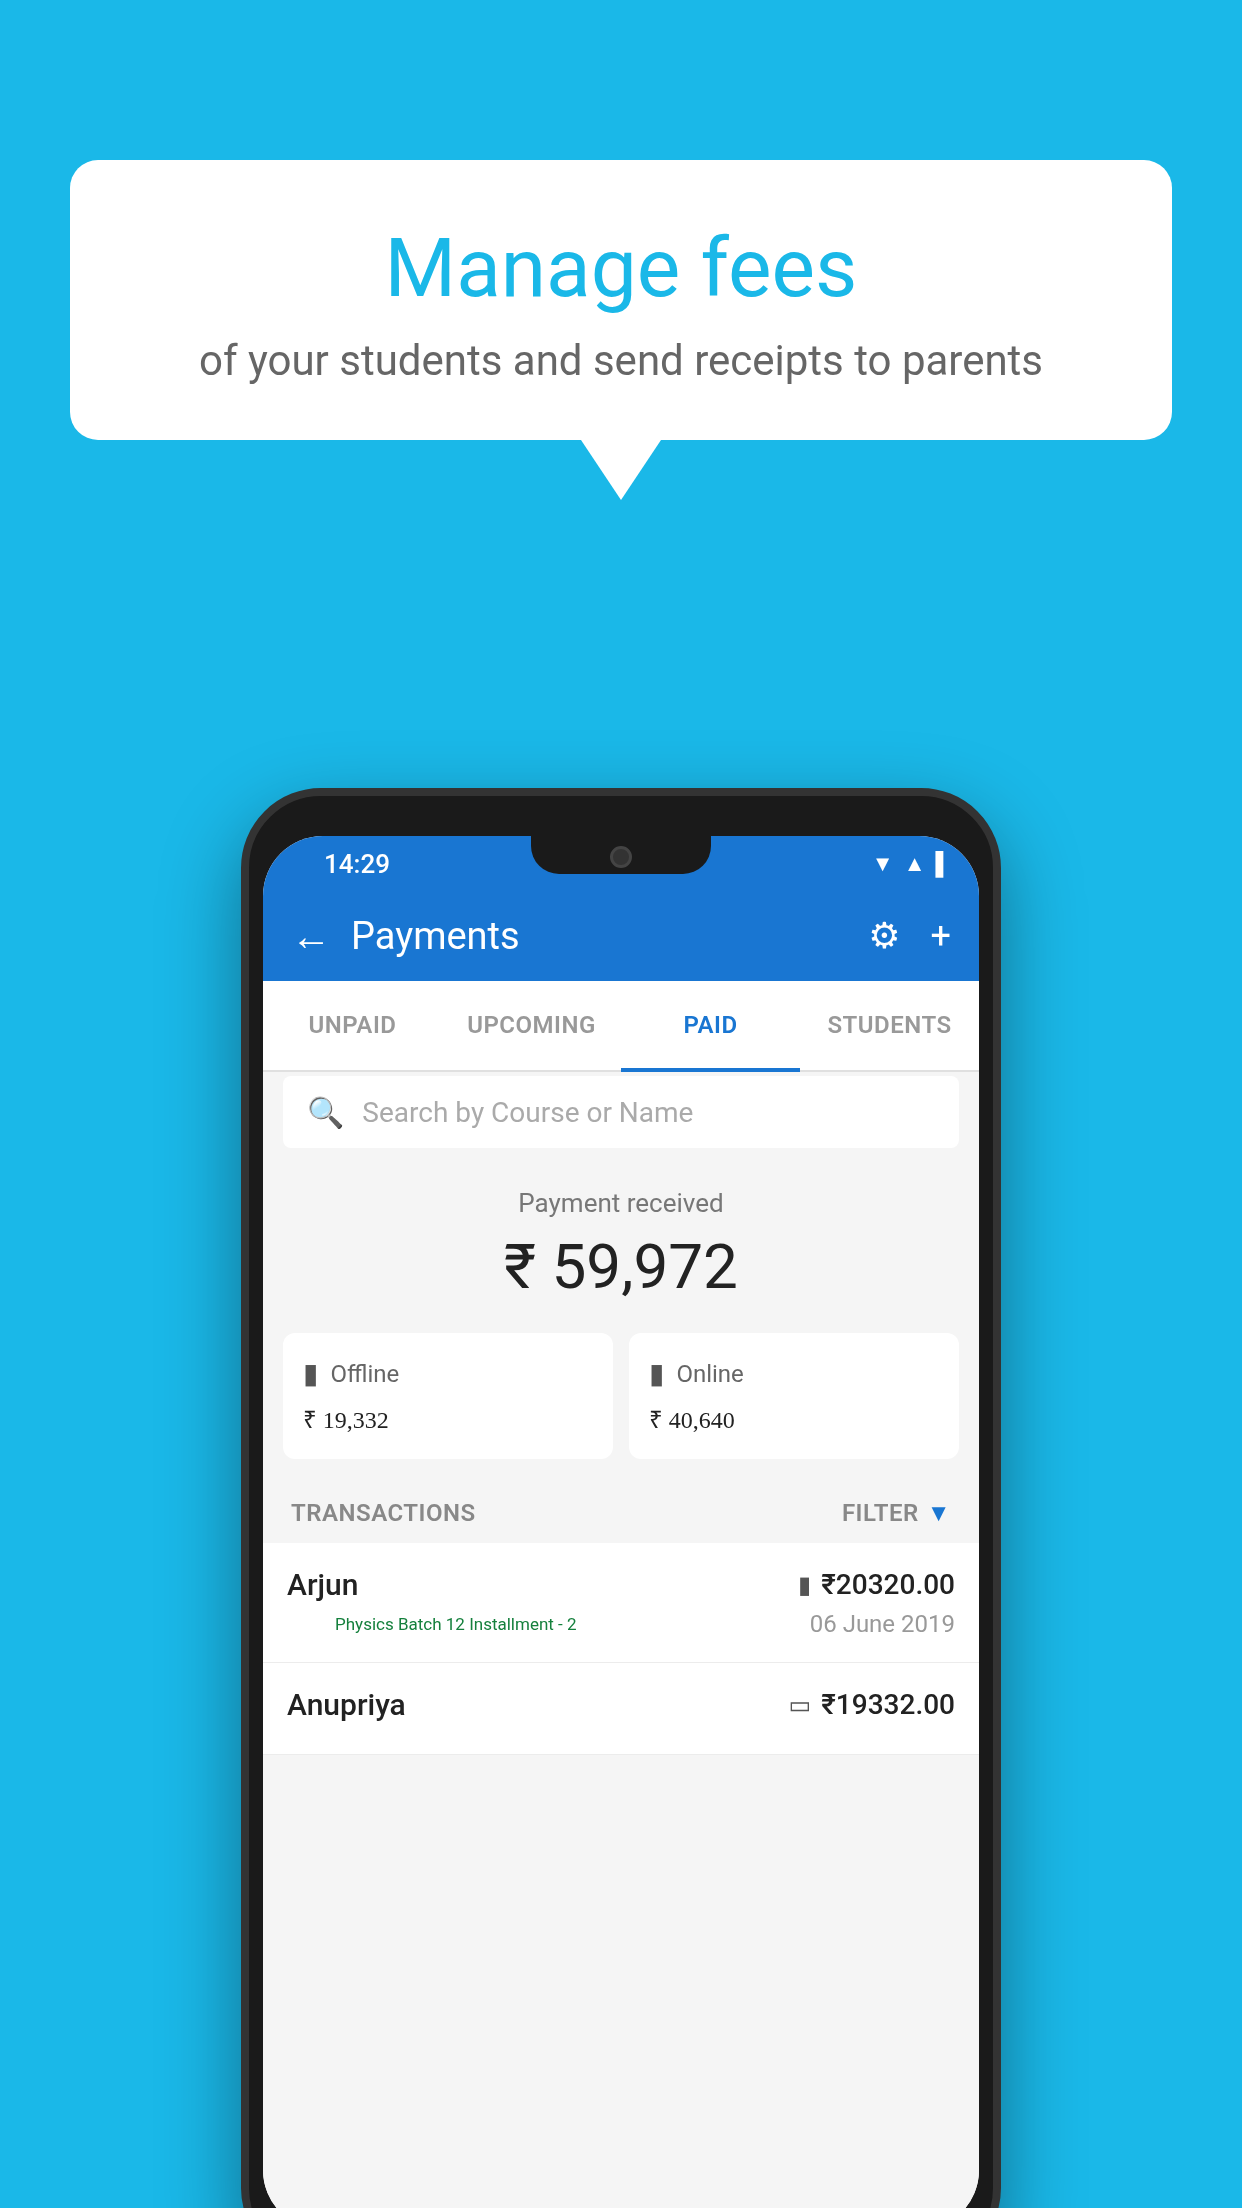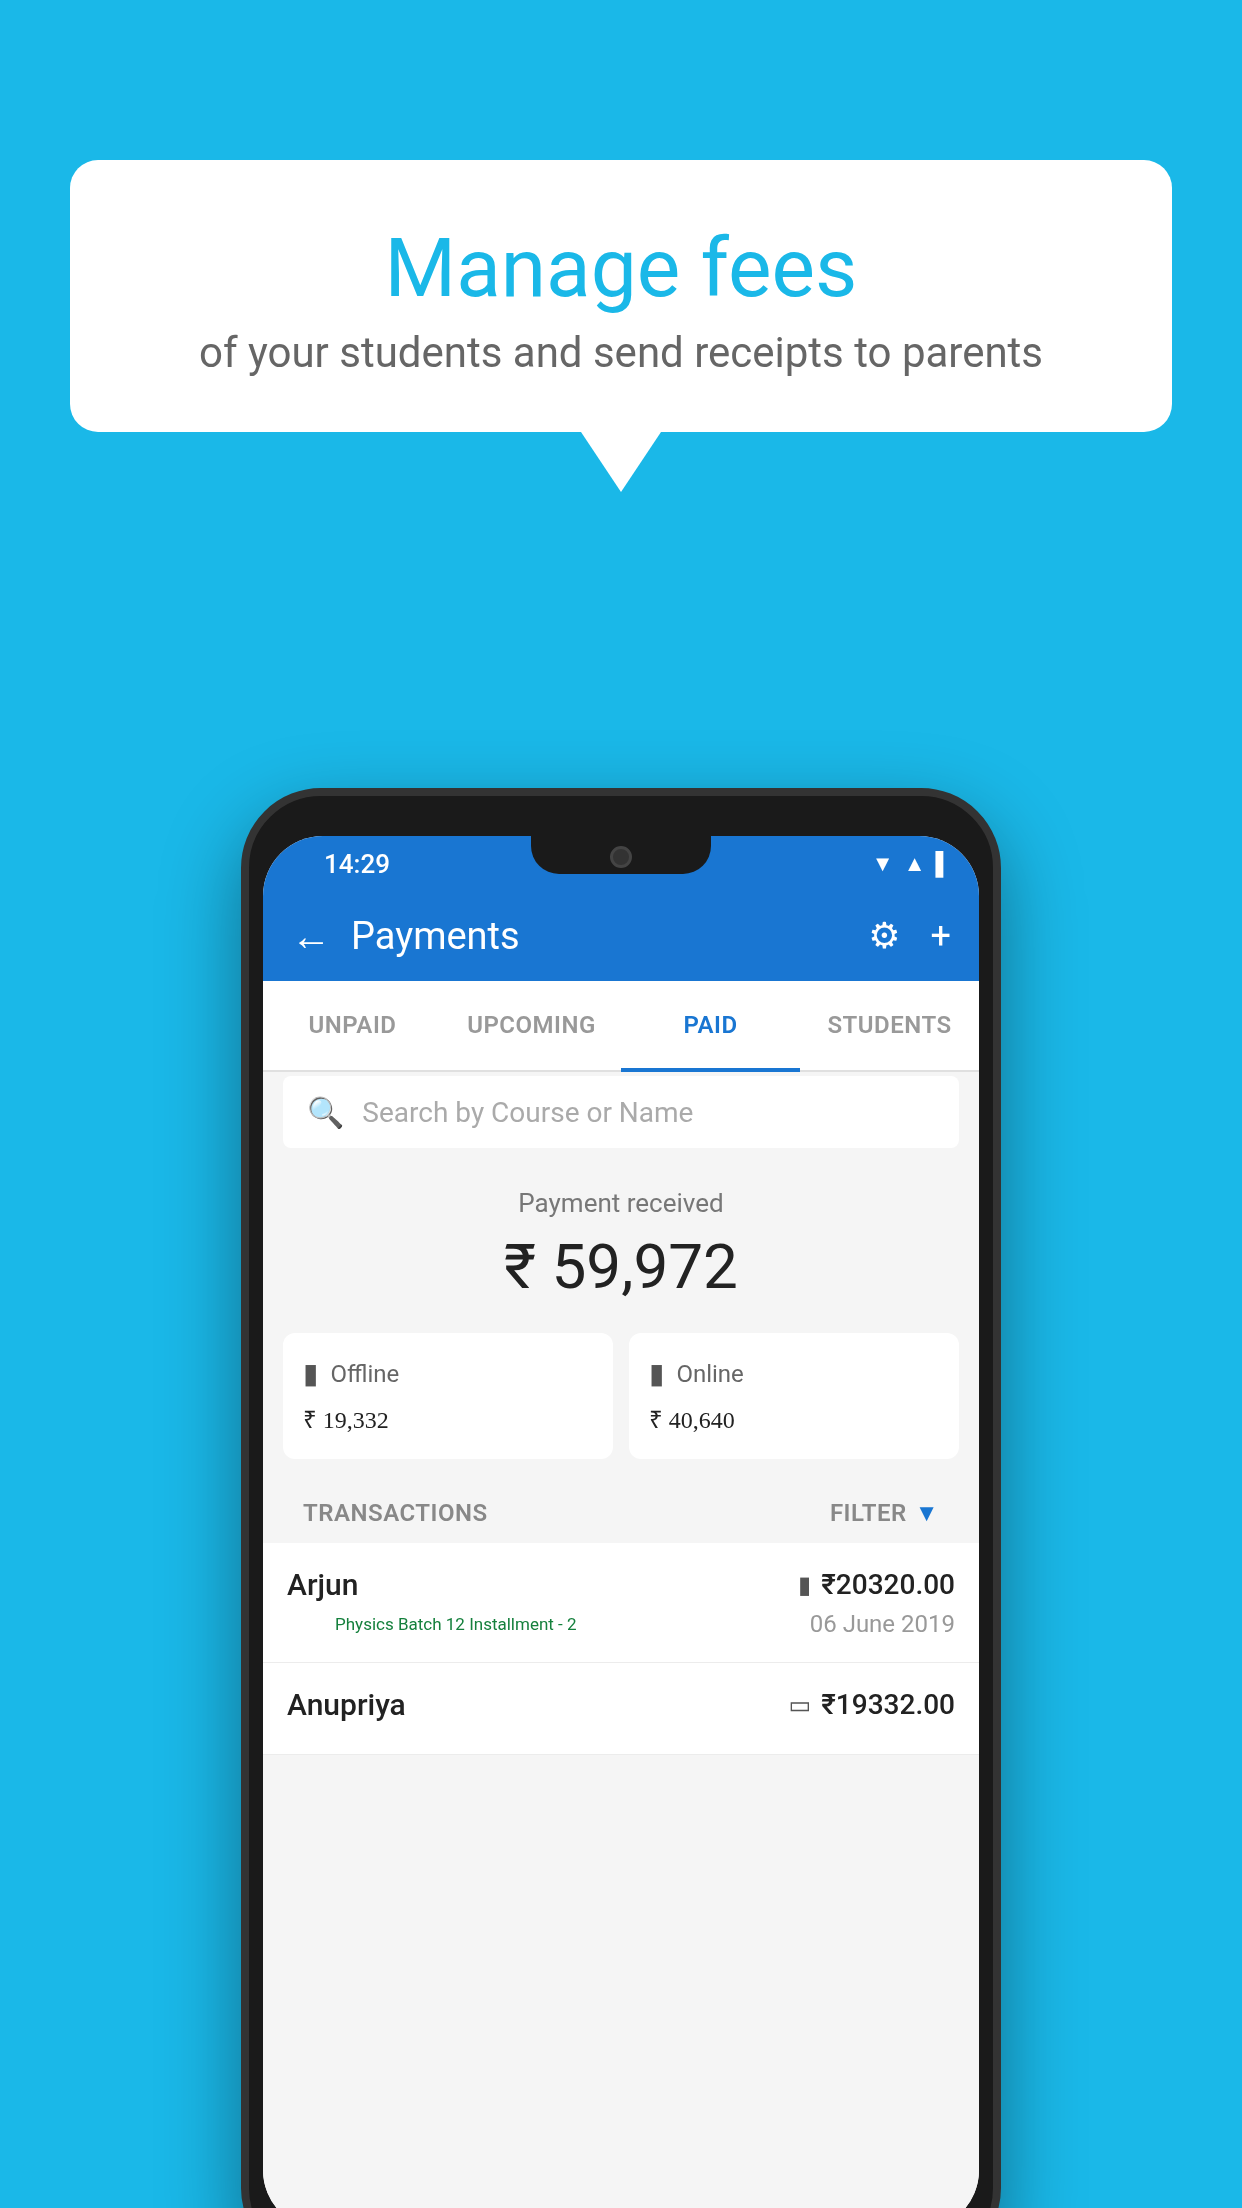--- a/index.html
+++ b/index.html
@@ -27,21 +27,21 @@
       border-radius: 28px;
       padding: 60px 60px 55px;
       text-align: center;
       width: 100%;
       position: relative;
     }
     .speech-bubble-title {
       color: #1ab8e8;
       font-size: 82px;
       font-weight: 400;
-      margin-bottom: 12px;
+      margin-bottom: 20px;
     }
     .speech-bubble-subtitle {
       color: #666;
       font-size: 42px;
       font-weight: 400;
     }
     .speech-bubble-arrow {
       width: 0;
       height: 0;
       border-left: 40px solid transparent;
@@ -266,21 +266,21 @@
       font-size: 24px;
       font-weight: 500;
       font-family: Liberation Serif, serif;
     }
 
     
     .transactions-header {
       display: flex;
       align-items: flex-end;
       justify-content: space-between;
-      padding: 16px 40px;
+      padding: 16px 28px;
       background: #f5f5f5;
     }
     .transactions-label {
       color: #888;
       font-size: 24px;
       font-weight: 600;
       letter-spacing: 0.5px;
       text-transform: uppercase;
     }
     .filter-btn {

